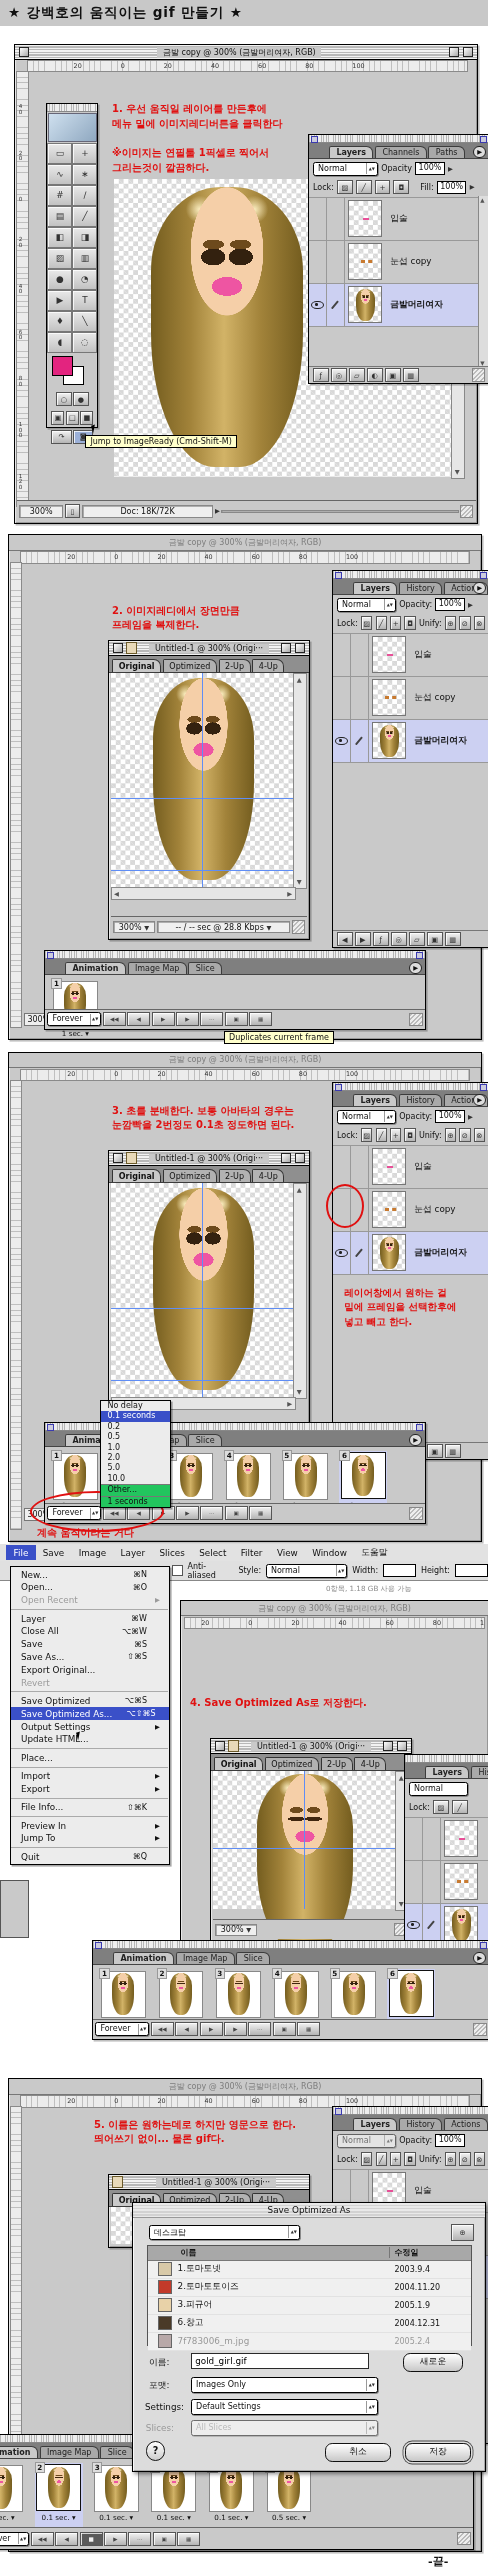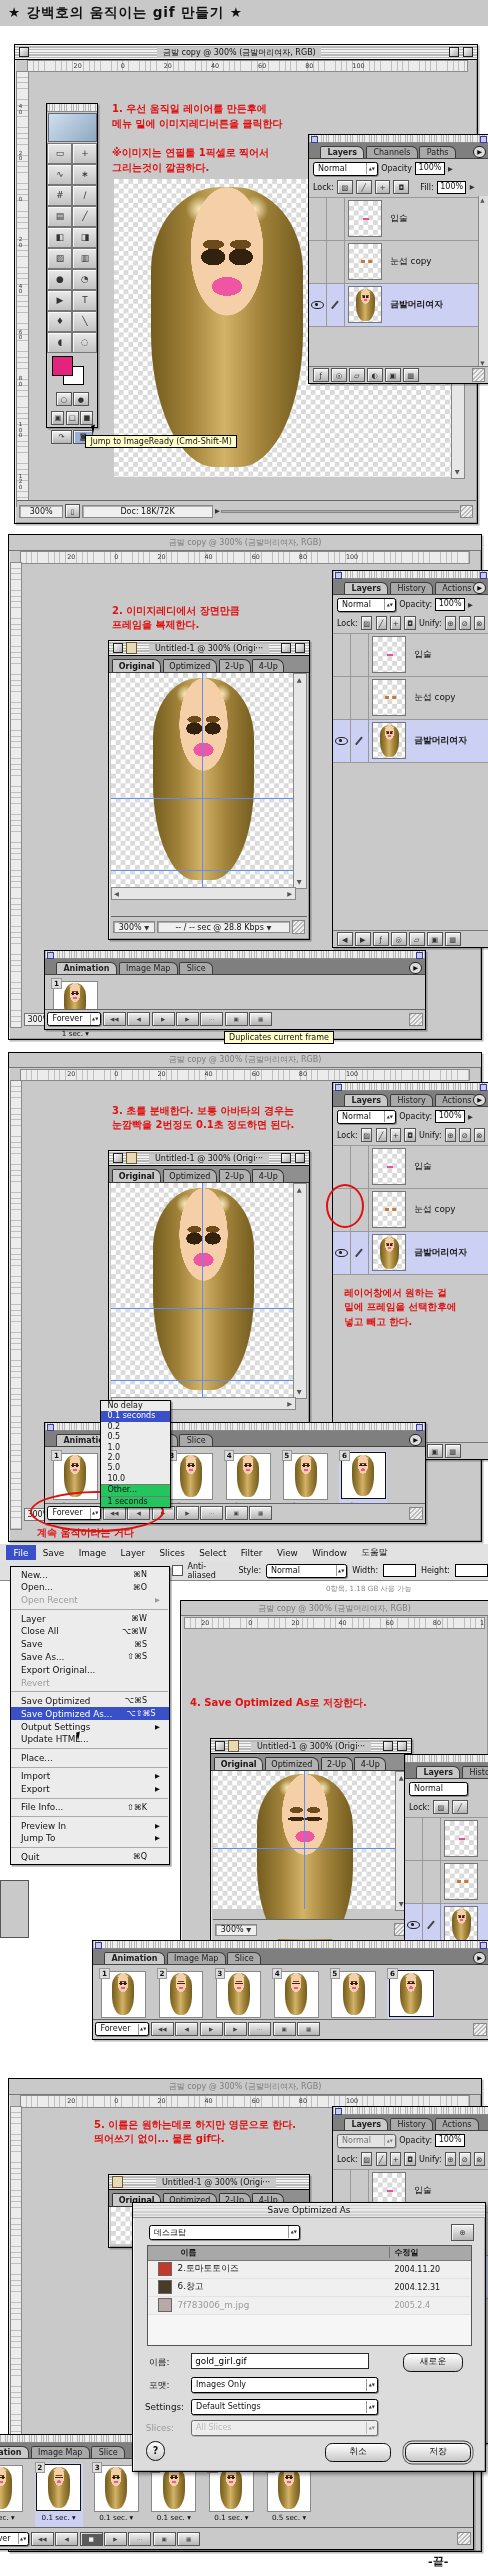--- a/index.html
+++ b/index.html
@@ -49,21 +49,21 @@
 radial-gradient(ellipse 13% 7% at 32% 8%,rgba(255,242,198,.95),transparent 70%),
 radial-gradient(ellipse 13% 7% at 68% 8%,rgba(255,242,198,.95),transparent 70%),
 linear-gradient(90deg,#745d1f,#a2833a 26%,#d2b367 48%,#a2833a 72%,#745d1f)}
 .gv{position:absolute;top:0;bottom:0;width:0.8px;background:#5f8df5}
 .gh{position:absolute;left:0;right:0;height:0.8px;background:#5f8df5}
 
 .pal{position:absolute;background:#c9c9c9;border:0.8px solid #000;box-shadow:1.6px 1.6px 0 rgba(0,0,0,.25)}
 .pdrag{height:7.2px;border-bottom:0.8px solid #888;background:repeating-linear-gradient(90deg,#b5b5b5 0 0.8px,#eee 0.8px 2.4px);position:relative}
 .pcb{position:absolute;left:2.4px;top:0.8px;width:4.8px;height:4.8px;border:0.8px solid #3a3ab0;background:#ccd}
 .pcb.r{left:auto;right:2.4px}
-.ptabs{display:flex;align-items:flex-end;background:#7f7f7f;height:15px;padding-left:11px;gap:1.6px;border-bottom:0.8px solid #444;position:relative}
+.ptabs{display:flex;align-items:flex-end;background:#7f7f7f;height:15px;padding-left:20px;gap:1.6px;border-bottom:0.8px solid #444;position:relative}
 .ptab{background:#a9a9a9;border:0.8px solid #3c3c3c;border-bottom:none;padding:0.8px 6.4px 1.6px;font-size:8px;color:#222;border-radius:2.4px 6.4px 0 0;white-space:nowrap}
 .ptab.on{background:#c9c9c9;font-weight:bold}
 .pmore{position:absolute;right:3.2px;top:2.4px;width:10.4px;height:10.4px;border:0.8px solid #222;border-radius:50%;background:#ddd;font-size:6.4px;display:flex;align-items:center;justify-content:center}
 .prow{display:flex;align-items:center;gap:3.2px;padding:2.4px 4px;font-size:8px;white-space:nowrap}
 .pop{background:#fff;border:0.8px solid #000;border-radius:2.4px;box-shadow:0.8px 0.8px 0 #777;padding:0 3px 0 4px;font-size:8px;height:12px;line-height:12px;position:relative;white-space:nowrap}
 .ud{position:absolute;right:0.8px;top:0.8px;bottom:0.8px;width:8.8px;border-left:0.8px solid #999;display:flex;flex-direction:column;align-items:center;justify-content:center;font-size:4px;line-height:4px;color:#333}
 .numf{background:#fff;border:0.8px solid #000;padding:0 2.4px;font-size:8px;height:10.4px;line-height:10.4px}
 .mini{width:13.6px;height:12px;border:0.8px solid #555;background:linear-gradient(#f2f2f2,#b4b4b4);display:inline-flex;align-items:center;justify-content:center;font-size:7.2px;color:#333;box-shadow:inset 0.8px 0.8px 0 #fff}
 .tinyarr{font-size:6.4px;color:#333}
 
@@ -1242,27 +1242,37 @@
     <div class="dlgt">Save Optimized As</div>
     <span class="pop" style="position:absolute;left:16px;top:21.6px;width:142px;height:13.6px;line-height:13.6px"><span>데스크탑</span><span class="ud">▲▼</span></span>
     <span class="mini" style="position:absolute;left:318px;top:21px;width:21px;height:15px">⊕</span>
     <div class="flist" style="left:14.4px;top:42px;width:323px;height:99px">
       <div class="fhead">
         <span class="c1">이름</span>
         <span class="c2">수정일</span>
       </div>
       <div>
 
+          <div class="frow">
+            <span class="fic" style="background: rgb(216, 201, 168);"></span>
+            <span class="fn">1.토마토넷</span>
+            <span class="fd">2003.9.4</span>
+          </div>
 
           <div class="frow">
             <span class="fic" style="background: rgb(194, 58, 42);"></span>
             <span class="fn">2.토마토토이즈</span>
             <span class="fd">2004.11.20</span>
           </div>
 
+          <div class="frow">
+            <span class="fic" style="background: rgb(232, 210, 168);"></span>
+            <span class="fn">3.피규어</span>
+            <span class="fd">2005.1.9</span>
+          </div>
 
           <div class="frow">
             <span class="fic" style="background: rgb(74, 58, 40);"></span>
             <span class="fn">6.창고</span>
             <span class="fd">2004.12.31</span>
           </div>
 
           <div class="frow disabled">
             <span class="fic" style="background: rgb(184, 168, 168);"></span>
             <span class="fn">7f783006_m.jpg</span>

